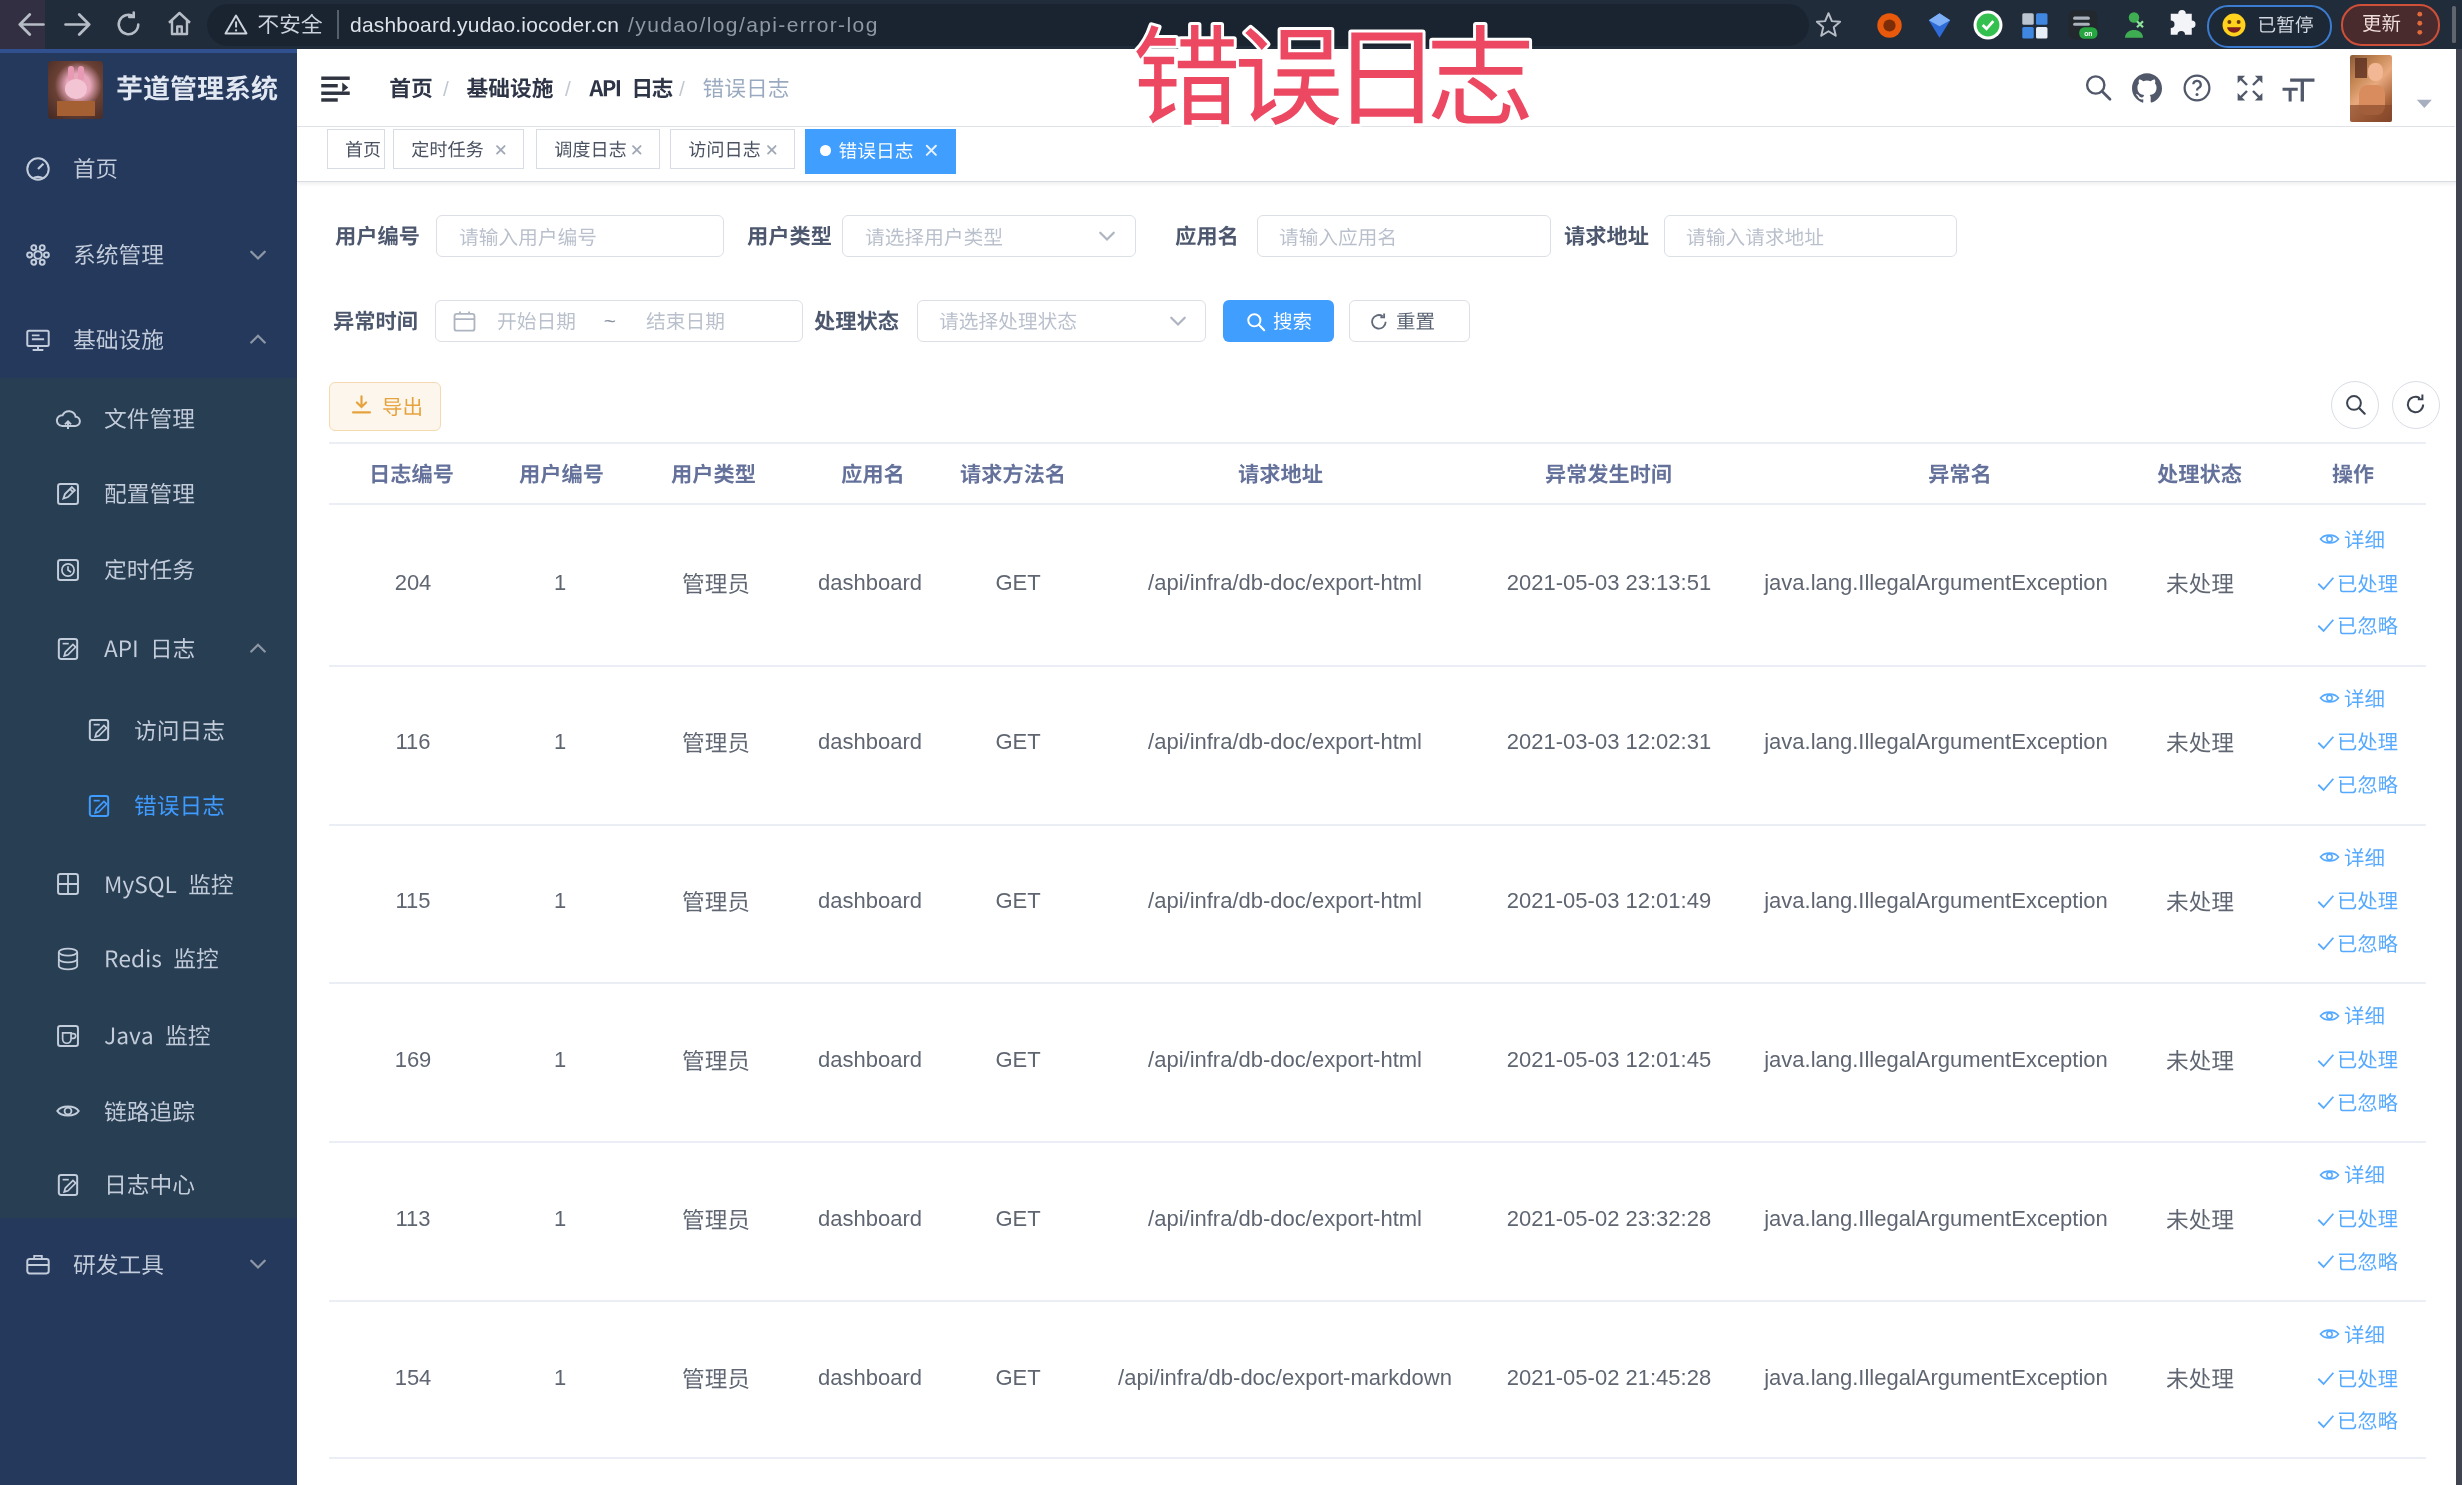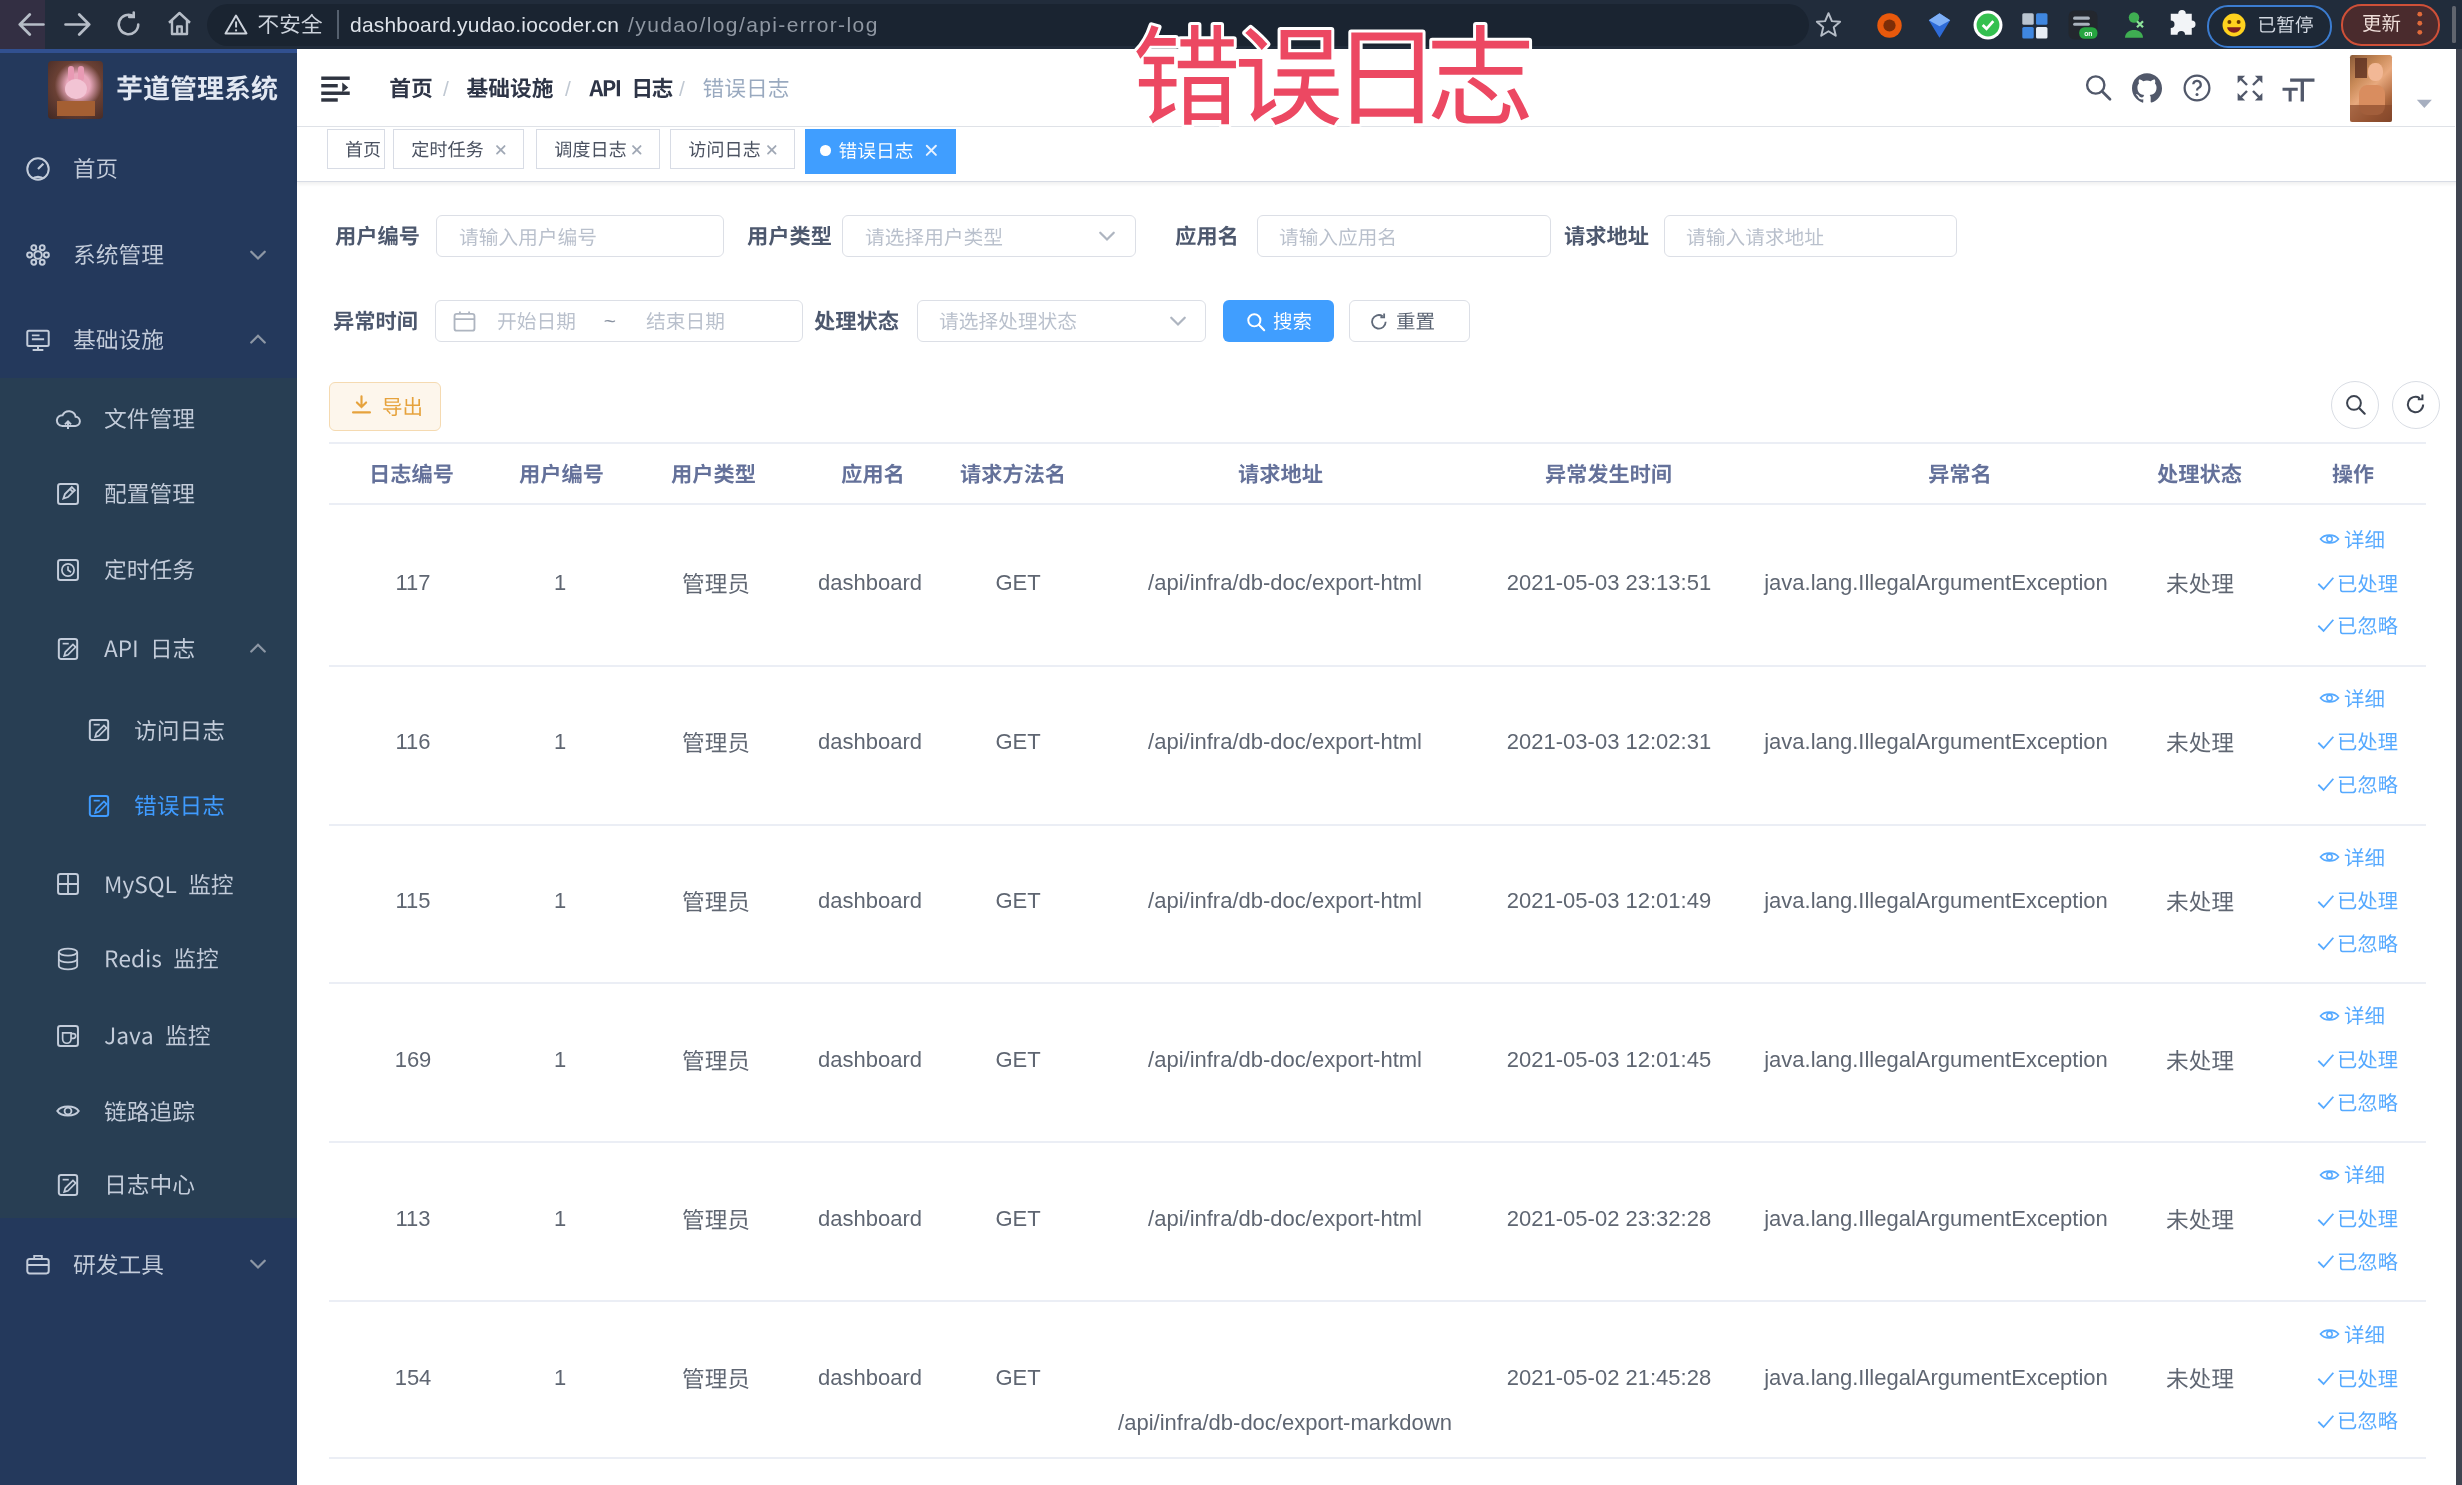--- a/index.html
+++ b/index.html
@@ -1086,21 +1086,21 @@
         </g>
       </svg>
     </div>
     <div class="abs" style="left:329px;top:503px;width:2097px;height:1.5px;background:#ebeef5;"></div>
     <div class="abs" style="left:329px;top:665px;width:2097px;height:1.5px;background:#ebeef5;"></div>
     <div class="abs" style="left:329px;top:824px;width:2097px;height:1.5px;background:#ebeef5;"></div>
     <div class="abs" style="left:329px;top:982px;width:2097px;height:1.5px;background:#ebeef5;"></div>
     <div class="abs" style="left:329px;top:1141px;width:2097px;height:1.5px;background:#ebeef5;"></div>
     <div class="abs" style="left:329px;top:1300px;width:2097px;height:1.5px;background:#ebeef5;"></div>
     <div class="abs" style="left:329px;top:1457px;width:2097px;height:1.5px;background:#ebeef5;"></div>
-    <div class="abs" style="left:413px;top:583px;transform:translate(-50%,-50%);font:400 22px 'Liberation Sans', sans-serif;color:#5f6672;white-space:nowrap;">117</div>
+    <div class="abs" style="left:413px;top:583px;transform:translate(-50%,-50%);font:400 22px 'Liberation Sans', sans-serif;color:#5f6672;white-space:nowrap;">204</div>
     <div class="abs" style="left:560px;top:583px;transform:translate(-50%,-50%);font:400 22px 'Liberation Sans', sans-serif;color:#5f6672;white-space:nowrap;">1</div>
     <div class="abs" style="left:682px;top:571px">
       <svg width="68" height="25" viewBox="0 0 90 33" style="overflow:visible">
         <g fill="#5f6672">
           <use href="#g18" transform="translate(0.0,27.9) scale(0.03000,-0.03000)"></use>
           <use href="#g19" transform="translate(30.0,27.9) scale(0.03000,-0.03000)"></use>
           <use href="#g133" transform="translate(60.0,27.9) scale(0.03000,-0.03000)"></use>
         </g>
       </svg>
     </div>
@@ -1434,21 +1434,21 @@
       <svg width="68" height="25" viewBox="0 0 90 33" style="overflow:visible">
         <g fill="#5f6672">
           <use href="#g18" transform="translate(0.0,27.9) scale(0.03000,-0.03000)"></use>
           <use href="#g19" transform="translate(30.0,27.9) scale(0.03000,-0.03000)"></use>
           <use href="#g133" transform="translate(60.0,27.9) scale(0.03000,-0.03000)"></use>
         </g>
       </svg>
     </div>
     <div class="abs" style="left:870px;top:1378px;transform:translate(-50%,-50%);font:400 22px 'Liberation Sans', sans-serif;color:#5f6672;white-space:nowrap;">dashboard</div>
     <div class="abs" style="left:1018px;top:1378px;transform:translate(-50%,-50%);font:400 22px 'Liberation Sans', sans-serif;color:#5f6672;white-space:nowrap;">GET</div>
-    <div class="abs" style="left:1285px;top:1378px;transform:translate(-50%,-50%);font:400 22px 'Liberation Sans', sans-serif;color:#5f6672;white-space:nowrap;margin-top:45px;">/api/infra/db-doc/export-markdown</div>
+    <div class="abs" style="left:1285px;top:1378px;transform:translate(-50%,-50%);font:400 22px 'Liberation Sans', sans-serif;color:#5f6672;white-space:nowrap;">/api/infra/db-doc/export-markdown</div>
     <div class="abs" style="left:1609px;top:1378px;transform:translate(-50%,-50%);font:400 22px 'Liberation Sans', sans-serif;color:#5f6672;white-space:nowrap;">2021-05-02 21:45:28</div>
     <div class="abs" style="left:1936px;top:1378px;transform:translate(-50%,-50%);font:400 22px 'Liberation Sans', sans-serif;color:#5f6672;white-space:nowrap;">java.lang.IllegalArgumentException</div>
     <div class="abs" style="left:2166px;top:1366px">
       <svg width="68" height="25" viewBox="0 0 90 33" style="overflow:visible">
         <g fill="#5f6672">
           <use href="#g134" transform="translate(0.0,27.9) scale(0.03000,-0.03000)"></use>
           <use href="#g119" transform="translate(30.0,27.9) scale(0.03000,-0.03000)"></use>
           <use href="#g19" transform="translate(60.0,27.9) scale(0.03000,-0.03000)"></use>
         </g>
       </svg>

